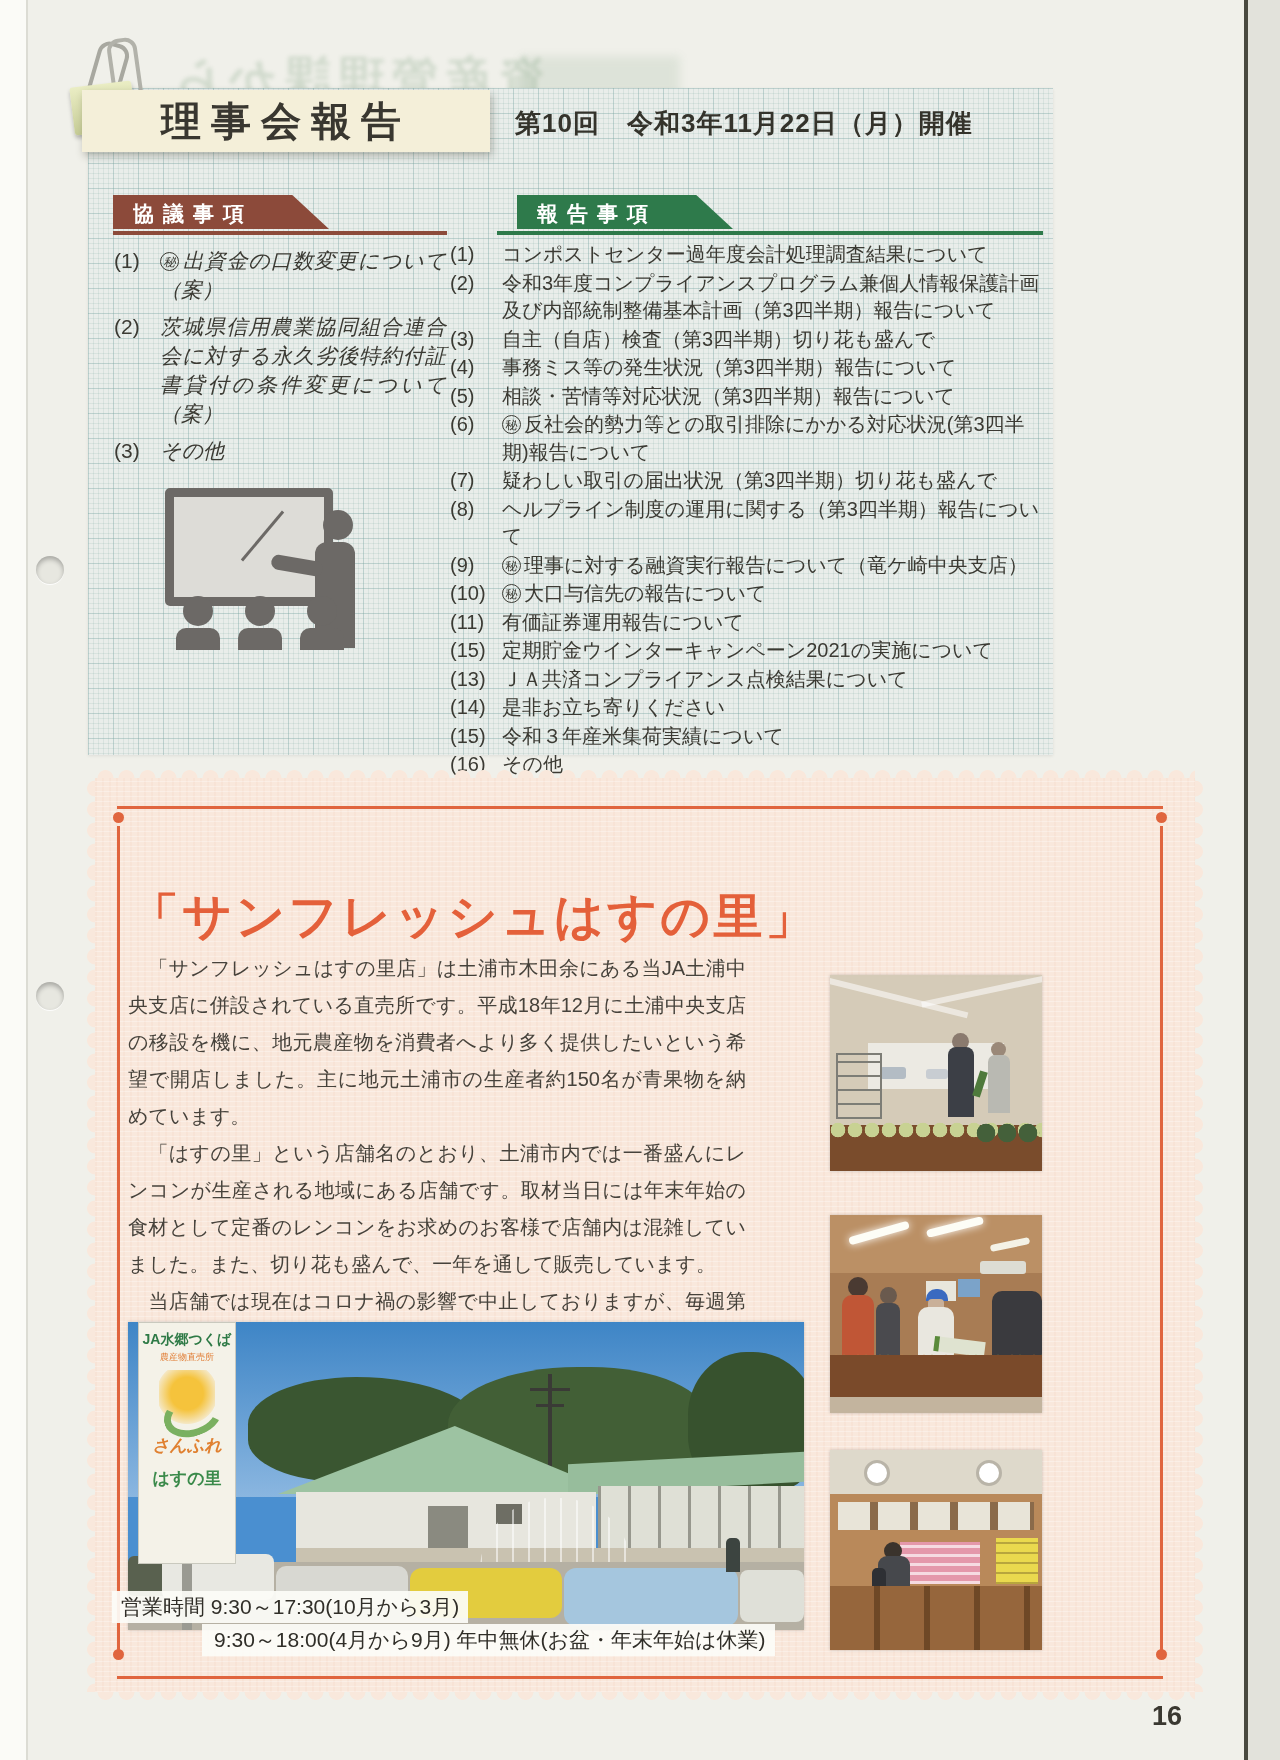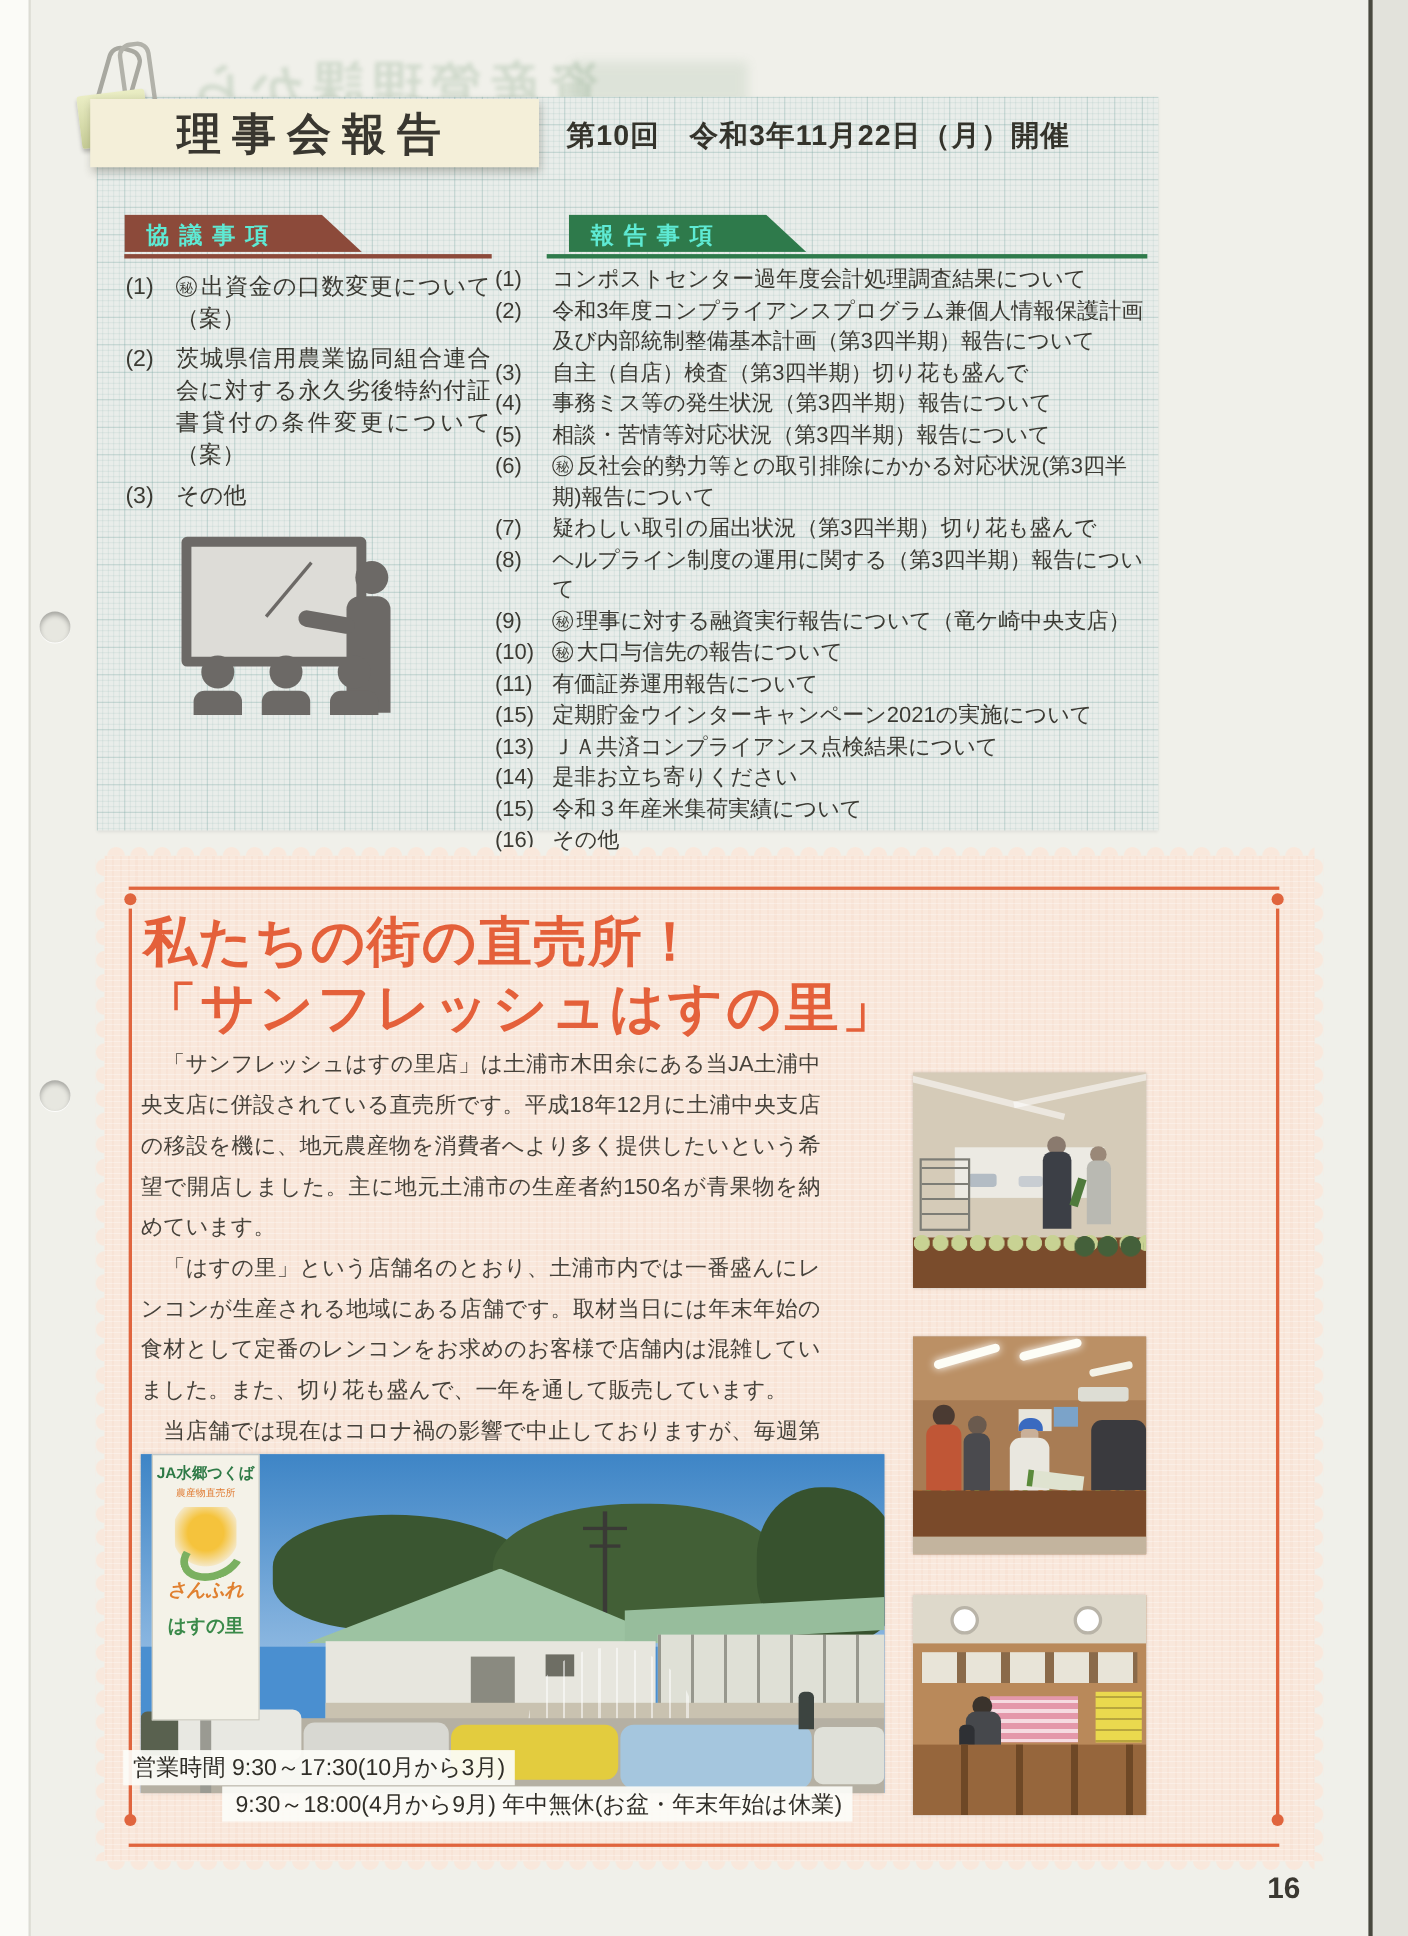--- a/index.html
+++ b/index.html
@@ -36,34 +36,34 @@
   .clip-body{left:72px;top:84px;width:62px;height:48px;background:linear-gradient(180deg,#eaedc4,#c6cc96);
              transform:rotate(-7deg);border-radius:3px;box-shadow:0 3px 4px rgba(0,0,0,.25);}
 
   
   .board-label{left:82px;top:90px;width:408px;height:62px;background:#f4efd9;
                box-shadow:2px 4px 8px rgba(60,60,45,.32);display:flex;align-items:center;
                justify-content:center;font-size:40px;font-weight:700;letter-spacing:10px;color:#393730;}
   .session{left:515px;top:106px;font-size:26px;font-weight:700;color:#34332b;letter-spacing:1px;}
 
   
-  .banner{height:34px;color:#5eead4;font-size:21px;font-weight:700;letter-spacing:9px;
+  .banner{height:34px;color:#ffffff;font-size:21px;font-weight:700;letter-spacing:9px;
           padding:5px 0 0 20px;box-sizing:border-box;width:216px;
           clip-path:polygon(0 0,83% 0,100% 100%,0 100%);}
   .b-disc{left:113px;top:195px;background:#8c4a3a;}
   .b-rep{left:517px;top:195px;background:#2e7a4b;}
   .rule{top:231px;height:4px;}
   .rule-disc{left:113px;width:334px;background:#8c4a3a;}
   .rule-rep{left:497px;width:546px;background:#2e7a4b;}
 
   
   .dlist{left:114px;top:246px;width:332px;font-size:21px;line-height:29px;color:#3b3a33;text-align:justify;}
   .dlist .it{display:flex;margin-bottom:8px;}
   .dlist .no{width:46px;flex:none;}
-  .dlist .tx{flex:1;}
+  .dlist .tx{flex:1;font-style:italic;}
   .rlist{left:450px;top:241px;width:596px;font-size:20px;line-height:27.5px;color:#3b3a33;}
   .rlist .it{display:flex;margin-bottom:1px;}
   .rlist .no{width:52px;flex:none;}
   .rlist .tx{flex:1;}
   .mhi{display:inline-block;width:19px;height:19px;border:1.5px solid #3b3a33;border-radius:50%;
        font-size:12px;line-height:19px;text-align:center;vertical-align:2px;margin-right:3px;box-sizing:border-box;}
 
   
   .picon{left:165px;top:470px;width:200px;height:180px;}
   .pi{position:absolute;background:#6c6966;}
@@ -367,21 +367,20 @@
 
   <div class="abs frame-h fh-top"></div>
   <div class="abs frame-h fh-bot"></div>
   <div class="abs frame-v fv-l"></div>
   <div class="abs frame-v fv-r"></div>
   <div class="abs fdot fd1"></div>
   <div class="abs fdot fd2"></div>
   <div class="abs fdot fd3"></div>
   <div class="abs fdot fd4"></div>
 
-  <div class="abs art-title at1">私たちの街の直売所！</div>
   <div class="abs art-title at2">「サンフレッシュはすの里」</div>
   <div class="abs art-body">
     <p>　「サンフレッシュはすの里店」は土浦市木田余にある当JA土浦中央支店に併設されている直売所です。平成18年12月に土浦中央支店の移設を機に、地元農産物を消費者へより多く提供したいという希望で開店しました。主に地元土浦市の生産者約150名が青果物を納めています。</p>
     <p>　「はすの里」という店舗名のとおり、土浦市内では一番盛んにレンコンが生産される地域にある店舗です。取材当日には年末年始の食材として定番のレンコンをお求めのお客様で店舗内は混雑していました。また、切り花も盛んで、一年を通して販売しています。</p>
     <p>　当店舗では現在はコロナ禍の影響で中止しておりますが、毎週第3土曜日に農家さんが自分で作った野菜を自分で料理して試食してもらうイベントを行っており、コロナが収束しだい再開の予定です。是非お立ち寄りください！</p>
   </div>
 
   <div class="abs photo" id="photoA">
     <div class="abs pa-ridge1"></div>
     <div class="abs pa-ridge2"></div>

